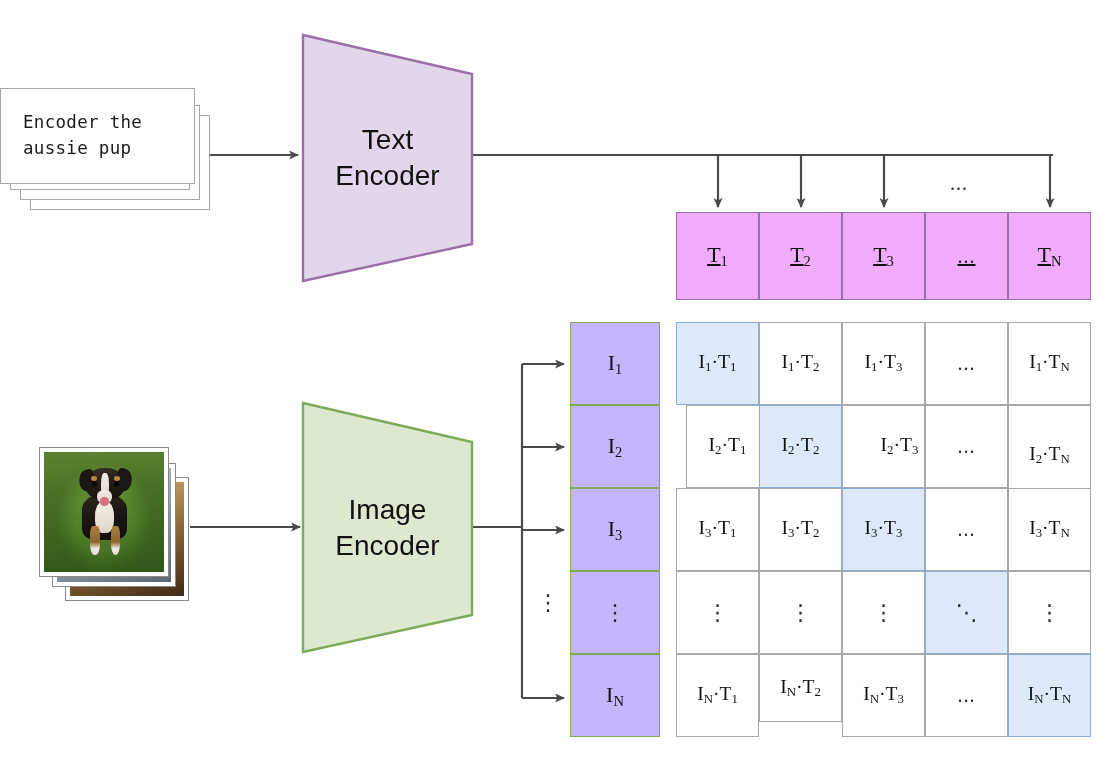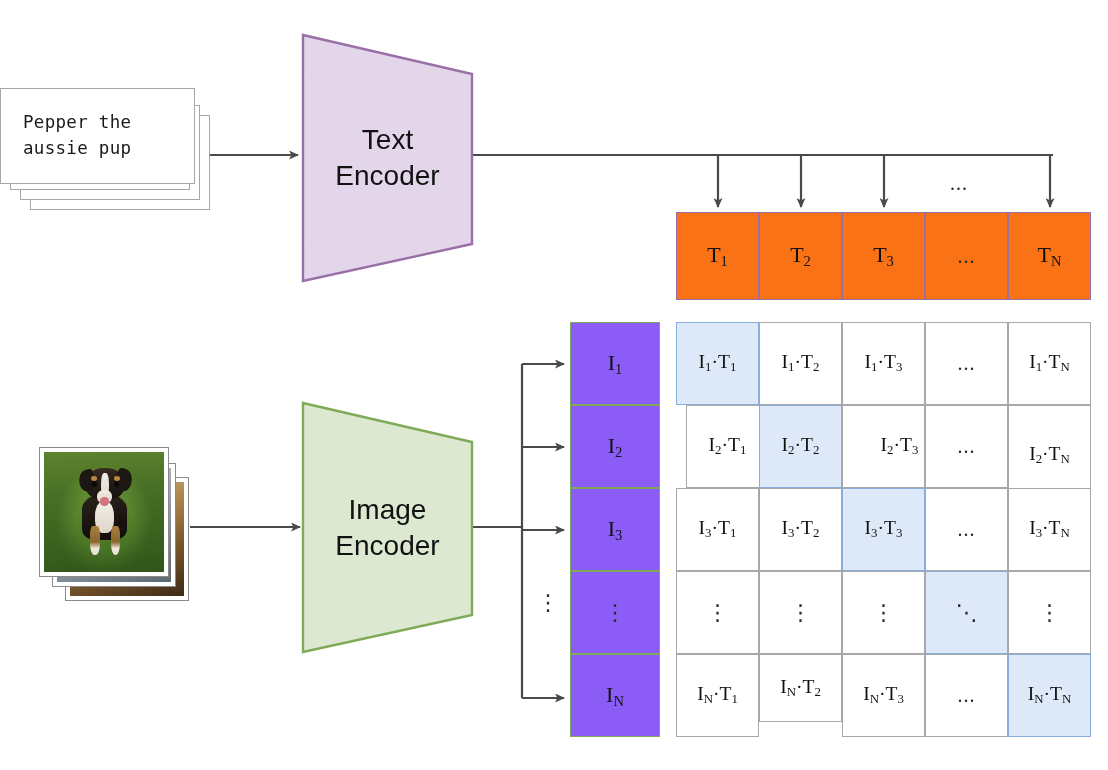--- a/index.html
+++ b/index.html
@@ -151,22 +151,22 @@
   .cell {
     position: absolute;
     display: flex;
     align-items: center;
     justify-content: center;
     font-family: "Liberation Serif", "DejaVu Serif", serif;
     font-size: 22px;
     color: #111111;
   }
   .cell sub { font-size: 0.66em; vertical-align: -0.26em; }
-  .t-cell { background: #f97316; border: 1.6px solid #9a6fa8; }
-  .i-cell { background: #8b5cf6; border: 1.6px solid #7faa57; }
+  .t-cell { background: #f0abfc; border: 1.6px solid #9a6fa8; text-decoration: underline; }
+  .i-cell { background: #c4b5fd; border: 1.6px solid #7faa57; }
   .m-cell { background: #ffffff; border: 1.4px solid #a8a8a8; font-size: 19.5px; }
   .m-cell.diag { background: #dde9f8; border: 1.6px solid #89aedd; z-index: 3; }
   .dots-h { font-family: "Liberation Serif", serif; font-size: 20px; color: #2b2b2b; letter-spacing: 1px; }
   .dots-v {
     font-family: "Liberation Serif", serif;
     font-size: 22px; color: #2b2b2b; line-height: 1;
   }
 
   
   .free-dots {
@@ -206,21 +206,21 @@
     <line x1="522" y1="447" x2="564" y2="447" stroke="#4a4a4a" stroke-width="2.2" marker-end="url(#ah)"></line>
     <line x1="522" y1="530" x2="564" y2="530" stroke="#4a4a4a" stroke-width="2.2" marker-end="url(#ah)"></line>
     <line x1="522" y1="698" x2="564" y2="698" stroke="#4a4a4a" stroke-width="2.2" marker-end="url(#ah)"></line>
   </svg>
 
   <div class="card-stack">
     <div class="card" style="left:30px; top:115px; width:180px; height:95px;"></div>
     <div class="card" style="left:20px; top:105px; width:180px; height:95px;"></div>
     <div class="card" style="left:10px; top:95px;  width:180px; height:95px;"></div>
     <div class="card card-front" style="left:0px; top:88px; width:195px; height:96px;">
-      <span class="card-text">Pepper the
+      <span class="card-text">Encoder the
 aussie pup</span>
     </div>
   </div>
 
   <div>
     <div class="photo ph-brown" style="left:66px; top:478px; width:122px; height:122px;">
       <div class="bar"></div>
         <div class="blob"></div>
     </div>
     <div class="photo ph-gray" style="left:53px; top:464px; width:122px; height:122px;"></div>

